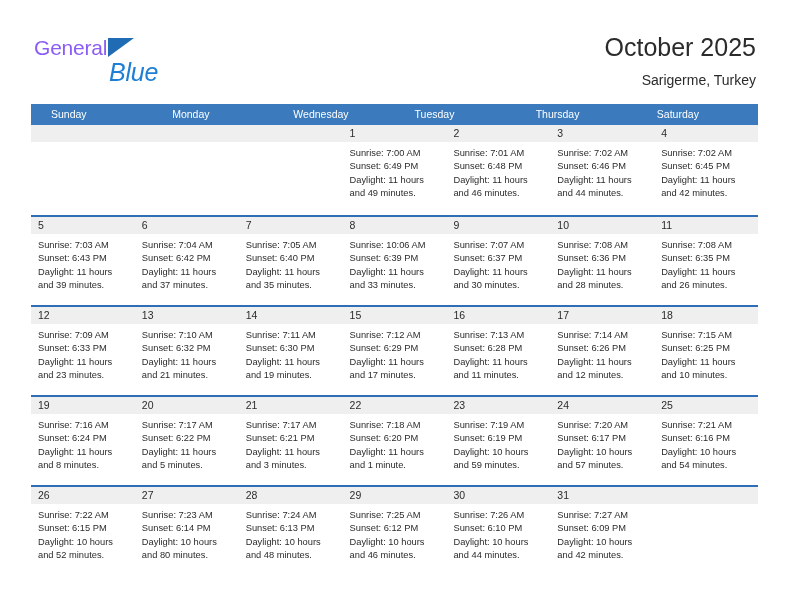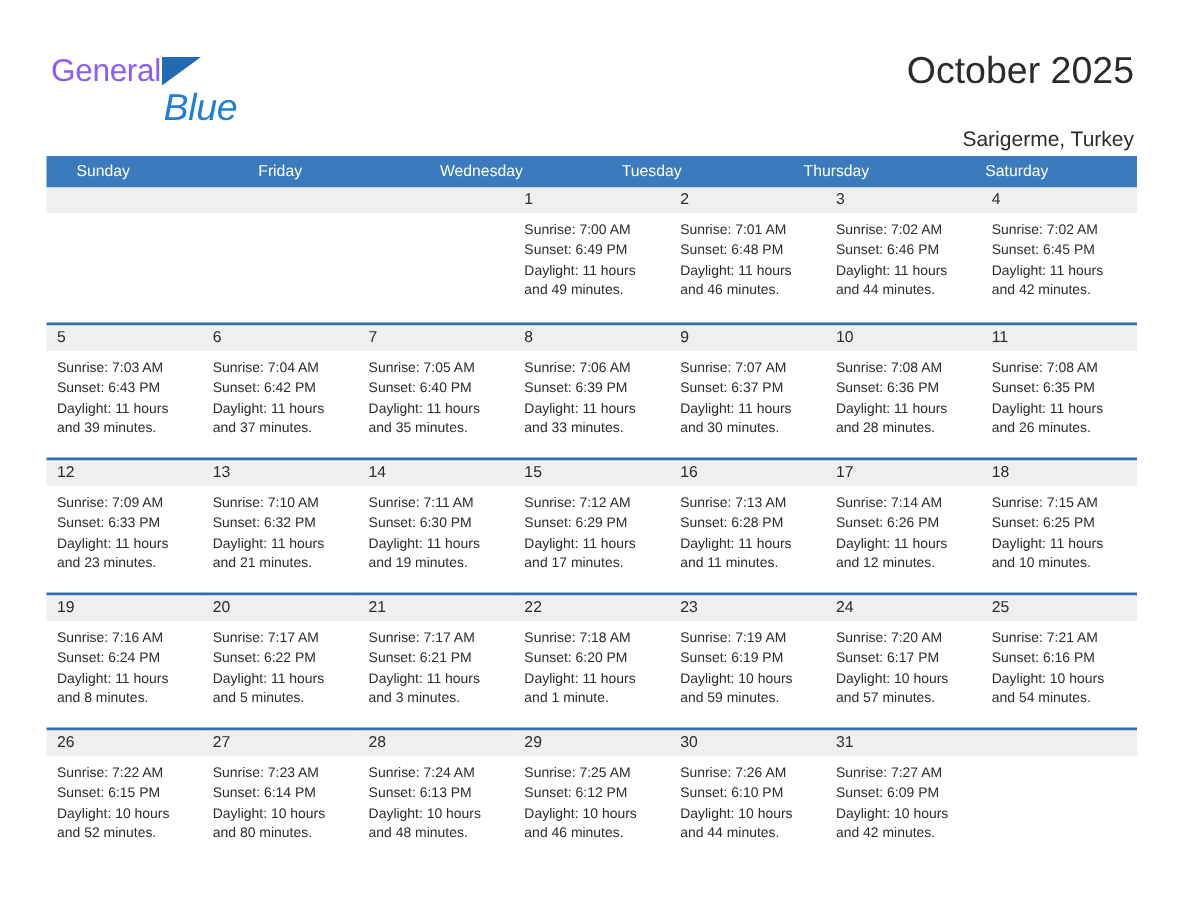--- a/index.html
+++ b/index.html
@@ -66,21 +66,21 @@
   .cal-title {
     font-size: 25px;
     color: #2b2b2b;
     line-height: 30px;
     font-weight: normal;
   }
   .cal-sub {
     font-size: 14px;
     color: #2b2b2b;
     line-height: 20px;
-    margin-top: 20px;
+    margin-top: 8px;
   }
 
   
   .cal {
     position: absolute;
     left: 31px;
     top: 104px;
     width: 727px;
   }
   .dow-row {
@@ -145,21 +145,21 @@
     <div class="title-wrap">
       <div class="cal-title">October 2025</div>
       <div class="cal-sub">Sarigerme, Turkey</div>
     </div>
 
   </div>
 
   <div class="cal">
     <div class="dow-row">
       <div class="dow">Sunday</div>
-      <div class="dow">Friday</div>
+      <div class="dow">Monday</div>
       <div class="dow">Wednesday</div>
       <div class="dow">Tuesday</div>
       <div class="dow">Thursday</div>
       <div class="dow">Saturday</div>
     </div>
 
     <div id="weeks-container">
         <div class="week">
           <div class="cell empty">
             <div class="daynum-bar"></div>
@@ -231,21 +231,21 @@
             <div class="lines">
               <div class="line">Sunrise: 7:05 AM</div>
               <div class="line">Sunset: 6:40 PM</div>
               <div class="line">Daylight: 11 hours</div>
               <div class="line">and 35 minutes.</div>
             </div>
           </div>
           <div class="cell">
             <div class="daynum-bar">8</div>
             <div class="lines">
-              <div class="line">Sunrise: 7:06 AM</div>
+              <div class="line">Sunrise: 10:06 AM</div>
               <div class="line">Sunset: 6:39 PM</div>
               <div class="line">Daylight: 11 hours</div>
               <div class="line">and 33 minutes.</div>
             </div>
           </div>
           <div class="cell">
             <div class="daynum-bar">9</div>
             <div class="lines">
               <div class="line">Sunrise: 7:07 AM</div>
               <div class="line">Sunset: 6:37 PM</div>

